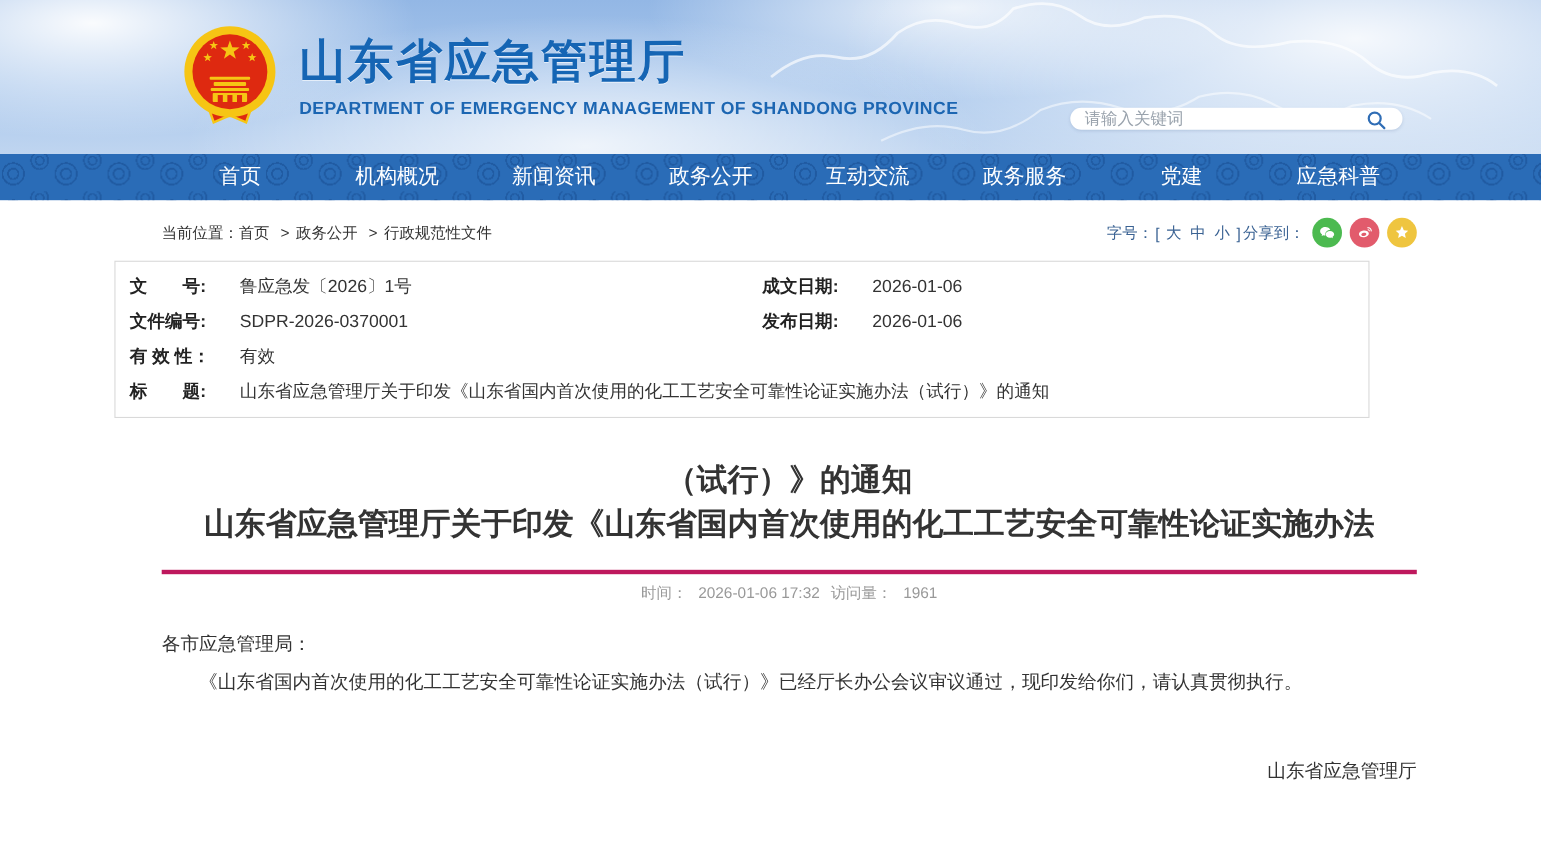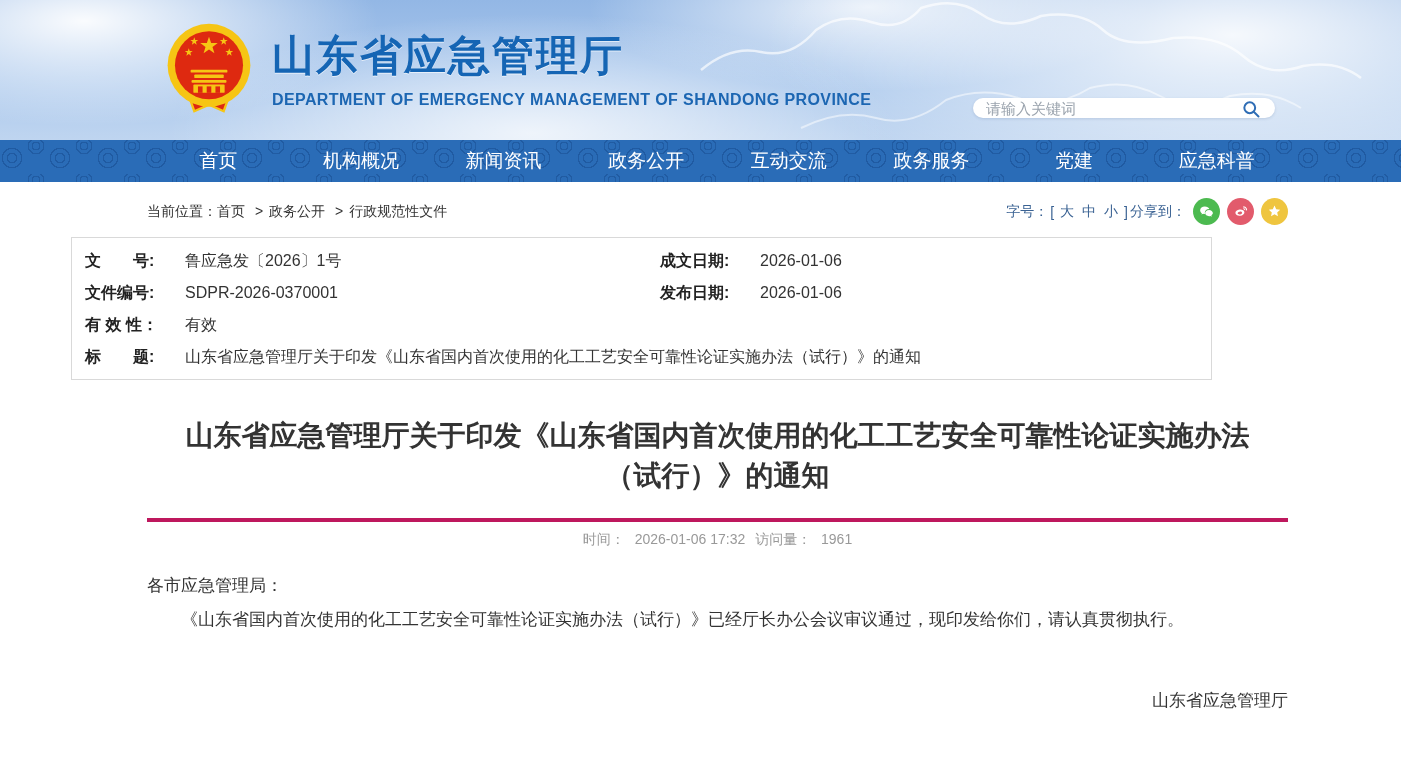--- a/index.html
+++ b/index.html
@@ -47,21 +47,21 @@
   .fs-size { margin:0 4px; cursor:pointer; }
   .fs-bracket { margin:0 2px; }
   .share-label { }
   .share-icon { width:27px; height:27px; border-radius:50%; margin-left:7px; display:inline-flex;
     align-items:center; justify-content:center; cursor:pointer; }
   .share-wechat { background:#4cba50; }
   .share-weibo { background:#e25b6c; }
   .share-qzone { background:#efc53f; }
 
   
-  .meta-box { width:1141px; margin-left:71px; border:1px solid #d9d9d9; padding:7px 0 6px; }
+  .meta-box { width:1141px; margin-left:104px; border:1px solid #d9d9d9; padding:7px 0 6px; }
   .meta-row { display:flex; line-height:32px; font-size:16px; padding-left:13px; }
   .meta-cell { display:flex; }
   .meta-cell.left { width:575px; flex:none; }
   .meta-label { font-weight:bold; color:#222; width:86px; flex:none; }
   .meta-value { color:#333; margin-left:14px; }
 
   
   .article-title { width:1141px; margin:36px 0 0 147px; text-align:center; font-size:28px;
     font-weight:bold; color:#333; line-height:40px; }
   .article-meta { width:1141px; margin:22px 0 0 147px; border-top:4px solid #be185d; text-align:center;
@@ -197,22 +197,22 @@
   </div>
   <div class="meta-row">
     <div class="meta-cell">
       <span class="meta-label">标　　题:</span>
       <span class="meta-value">山东省应急管理厅关于印发《山东省国内首次使用的化工工艺安全可靠性论证实施办法（试行）》的通知</span>
     </div>
   </div>
 </div>
 
 <h1 class="article-title">
+  <div>（试行）》的通知</div>
   <div>山东省应急管理厅关于印发《山东省国内首次使用的化工工艺安全可靠性论证实施办法</div>
-  <div>（试行）》的通知</div>
 </h1>
 
 <div class="article-meta">
   <span>时间：</span>
   <span>2026-01-06 17:32</span>
   <span>访问量：</span>
   <span>1961</span>
 </div>
 
 <div class="article-body">

